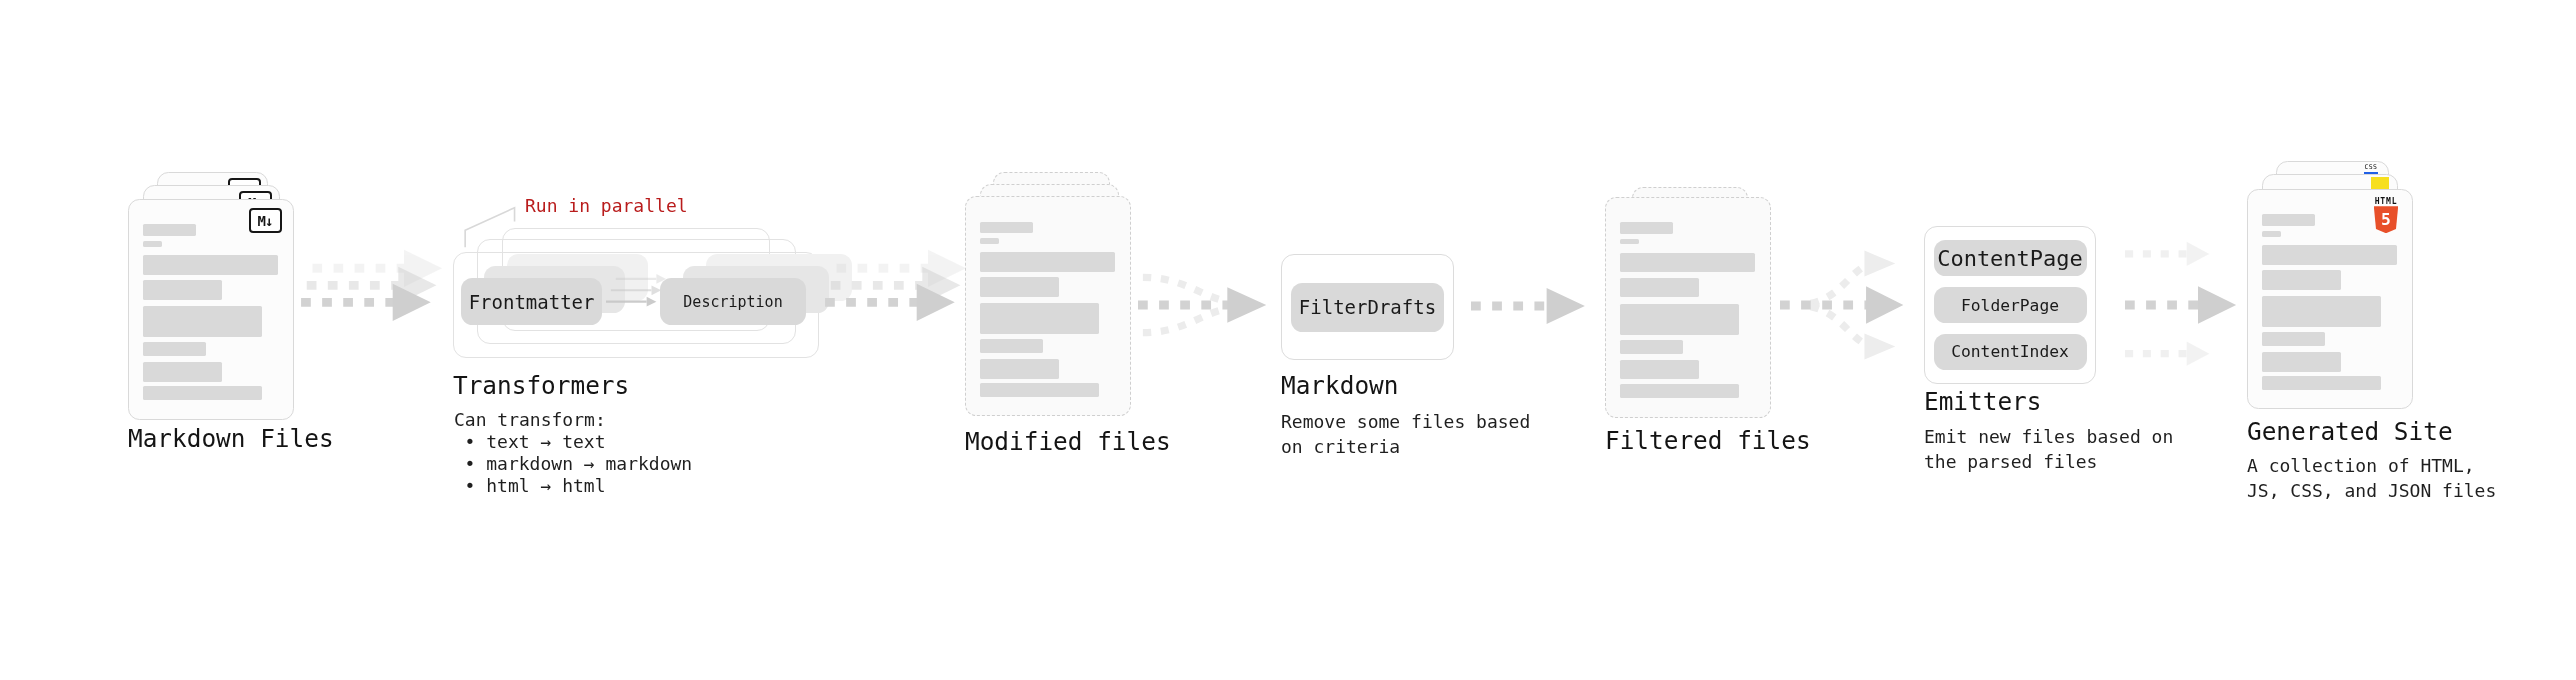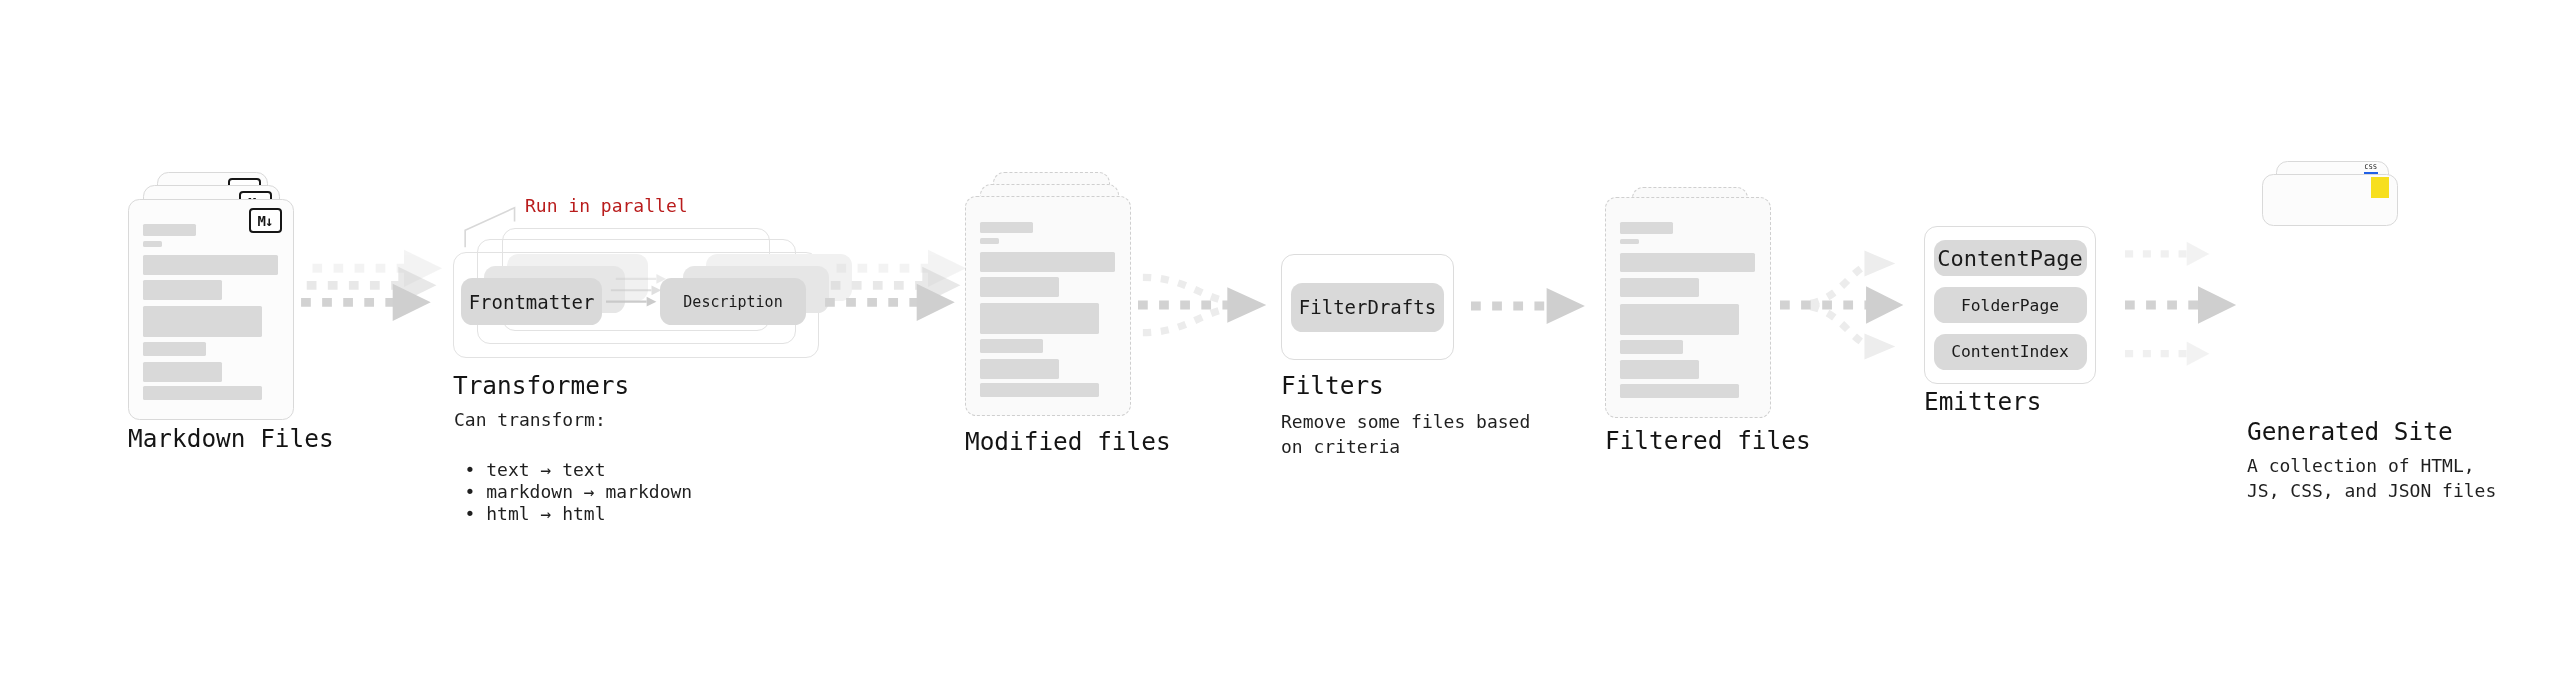--- a/index.html
+++ b/index.html
@@ -42,21 +42,21 @@
              display:flex;flex-direction:column;align-items:center;justify-content:center;gap:10.6px;}
   .pill{background:#d9d9d9;border-radius:11.4px;display:flex;align-items:center;justify-content:center;
         color:#1a1a1a;box-sizing:border-box;}
   .pill.ghost1{background:#e6e6e6;}
   .pill.ghost2{background:#f1f1f1;}
 
   
   .sec-title{position:absolute;font-size:24.4px;font-weight:500;color:#141414;white-space:nowrap;}
   .sec-sub{position:absolute;font-size:18px;line-height:25px;color:#1f1f1f;white-space:pre-line;}
   .desc-block{position:absolute;font-size:18px;line-height:22px;color:#1f1f1f;}
-  .desc-block .bullets{margin-left:10.6px;margin-top:28px;}
+  .desc-block .bullets{margin-left:10.6px;}
   .annotation{position:absolute;font-size:18px;color:#b91c1c;white-space:nowrap;}
 </style>
 </head>
 <body>
 
 <div class="canvas">
 
   <div class="abs" style="left:128px;top:172px;width:211px;height:260px">
     <div class="doc-card solid" style="left:29px;top:0;width:111px;height:49px">
       <div class="md-badge" style="top:4.9px;right:6.5px">
@@ -185,21 +185,21 @@
     <path d="M 6,104 C 55,104 75,82 108,75" fill="none" stroke="#ececec" stroke-width="9" stroke-dasharray="10 12"></path>
     <line x1="0" y1="70" x2="112" y2="70" stroke="#d2d2d2" stroke-width="11" stroke-dasharray="12 14"></line>
     <polygon points="110,48 110,92 158,70" fill="#cfcfcf"></polygon>
   </svg>
 
   <div class="panel-box" style="left:1281px;top:254px;width:173px;height:106px">
     <div class="pill" style="width:153px;height:49px;font-size:19px">
         <span>FilterDrafts</span>
       </div>
   </div>
-  <div class="sec-title" style="left:1281px;top:371px">Filters</div>
+  <div class="sec-title" style="left:1281px;top:371px">Markdown</div>
   <div class="sec-sub" style="left:1281px;top:409px">Remove some files based
 on criteria</div>
 
   <svg class="abs" style="left:1471px;top:283px" width="122" height="46" viewBox="0 0 150 56">
     <line x1="0" y1="28" x2="95" y2="28" stroke="#d2d2d2" stroke-width="11" stroke-dasharray="12 14"></line>
     <polygon points="93,6 93,50 140,28" fill="#cfcfcf"></polygon>
   </svg>
 
   <div class="abs" style="left:1605px;top:187px;width:195px;height:244px">
     <div class="doc-card dashed" style="left:27px;top:0;width:116px;height:37px"></div>
@@ -232,20 +232,22 @@
         <span>ContentPage</span>
       </div>
     <div class="pill" style="width:153px;height:36px;font-size:16.3px">
         <span>FolderPage</span>
       </div>
     <div class="pill" style="width:153px;height:36px;font-size:16.3px">
         <span>ContentIndex</span>
       </div>
   </div>
   <div class="sec-title" style="left:1924px;top:387px">Emitters</div>
+  <div class="sec-sub" style="left:1924px;top:424px">Emit new files based on
+the parsed files</div>
 
   <svg class="abs" style="left:2125px;top:240px" width="142" height="130" viewBox="0 0 175 160">
     <g opacity="0.45">
         <line x1="0" y1="17" x2="78" y2="17" stroke="#e0e0e0" stroke-width="9" stroke-dasharray="10 12"></line>
         <polygon points="76,2 76,32 104,17" fill="#e4e4e4"></polygon>
       </g>
     <g>
         <line x1="0" y1="80" x2="92" y2="80" stroke="#d2d2d2" stroke-width="11" stroke-dasharray="12 14"></line>
         <polygon points="90,57 90,103 137,80" fill="#cfcfcf"></polygon>
       </g>
@@ -258,19 +260,37 @@
   <div class="abs" style="left:2247px;top:161px;width:211px;height:260px">
     <div class="doc-card solid" style="left:29px;top:0;width:113px;height:52px">
       <div class="css-badge">
         <div class="word">CSS</div>
         <div class="bar"></div>
       </div>
     </div>
     <div class="doc-card solid" style="left:14.6px;top:13px;width:136px;height:52px">
       <div class="js-badge"></div>
     </div>
+    <div class="doc-card solid" style="left:0;top:28px;width:166px;height:220px">
+      <div class="html5-badge">
+        <div class="word">HTML</div>
+        <div class="shield">
+            <span>5</span>
+          </div>
+      </div>
+      <div class="bars">
+        <i></i>
+          <i></i>
+          <i></i>
+          <i></i>
+          <i></i>
+          <i></i>
+          <i></i>
+          <i></i>
+      </div>
+    </div>
   </div>
   <div class="sec-title" style="left:2247px;top:417px">Generated Site</div>
   <div class="sec-sub" style="left:2247px;top:453px">A collection of HTML,
 JS, CSS, and JSON files</div>
 
 </div>
 
 
 </body></html>

